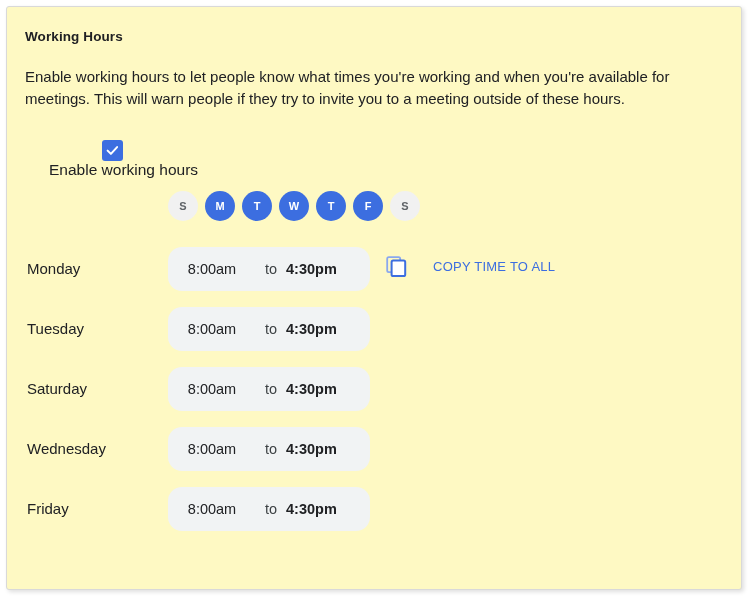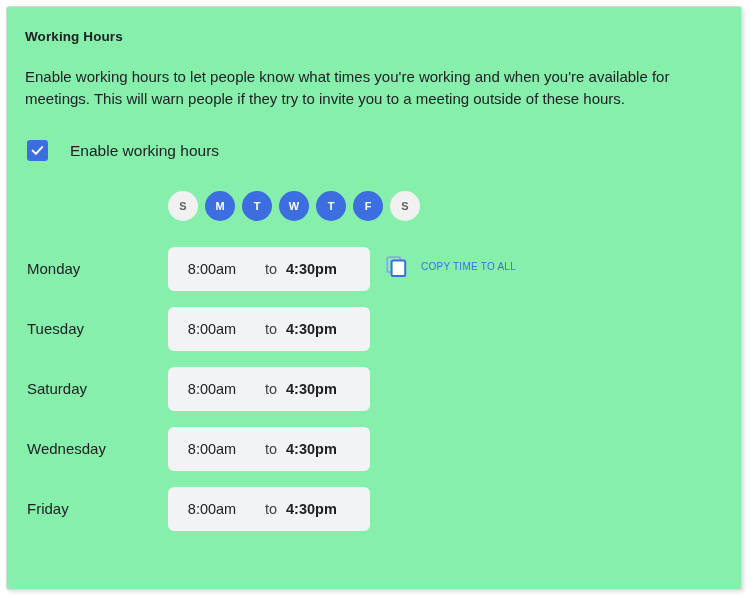--- a/index.html
+++ b/index.html
@@ -21,21 +21,21 @@
     width: 750px;
     height: 598px;
     background: #ffffff;
     padding: 6px 8px 8px 6px;
   }
 
   .card {
     position: relative;
     width: 736px;
     height: 584px;
-    background: #86efac;
+    background: #fef9c3;
     border: 1px solid #d9d9d9;
     border-radius: 3px;
     box-shadow: 2px 2px 4px rgba(0,0,0,0.13);
     padding: 0;
     overflow: hidden;
   }
 
   
   .section-title {
     position: absolute;
@@ -59,20 +59,21 @@
   }
 
   
   .enable-row {
     position: absolute;
     left: 20px;
     top: 133px;
     display: flex;
     align-items: center;
     cursor: pointer;
+    flex-direction: column;
   }
 
   .checkbox {
     width: 21px;
     height: 21px;
     border-radius: 3px;
     background: #3c6ee0;
     display: flex;
     align-items: center;
     justify-content: center;
@@ -142,21 +143,21 @@
     line-height: 18px;
   }
 
   .time-field {
     position: absolute;
     left: 161px;
     top: 0px;
     width: 202px;
     height: 44px;
     background: #f1f3f4;
-    border-radius: 6px;
+    border-radius: 14px;
     display: flex;
     align-items: center;
     font-size: 14.5px;
     color: #202124;
   }
 
   .time-start {
     width: 88px;
     text-align: center;
     cursor: pointer;
@@ -181,22 +182,22 @@
     left: 379px;
     top: 9px;
     display: flex;
     align-items: center;
     cursor: pointer;
   }
 
   .copy-icon { display: block; flex: none; }
 
   .copy-label {
-    margin-left: 14px;
-    font-size: 10px;
+    margin-left: 26px;
+    font-size: 13px;
     font-weight: 500;
     color: #3c6ee0;
     letter-spacing: 0.25px;
     white-space: nowrap;
   }
 
   
   .footer {
     position: absolute;
     left: 20px;

